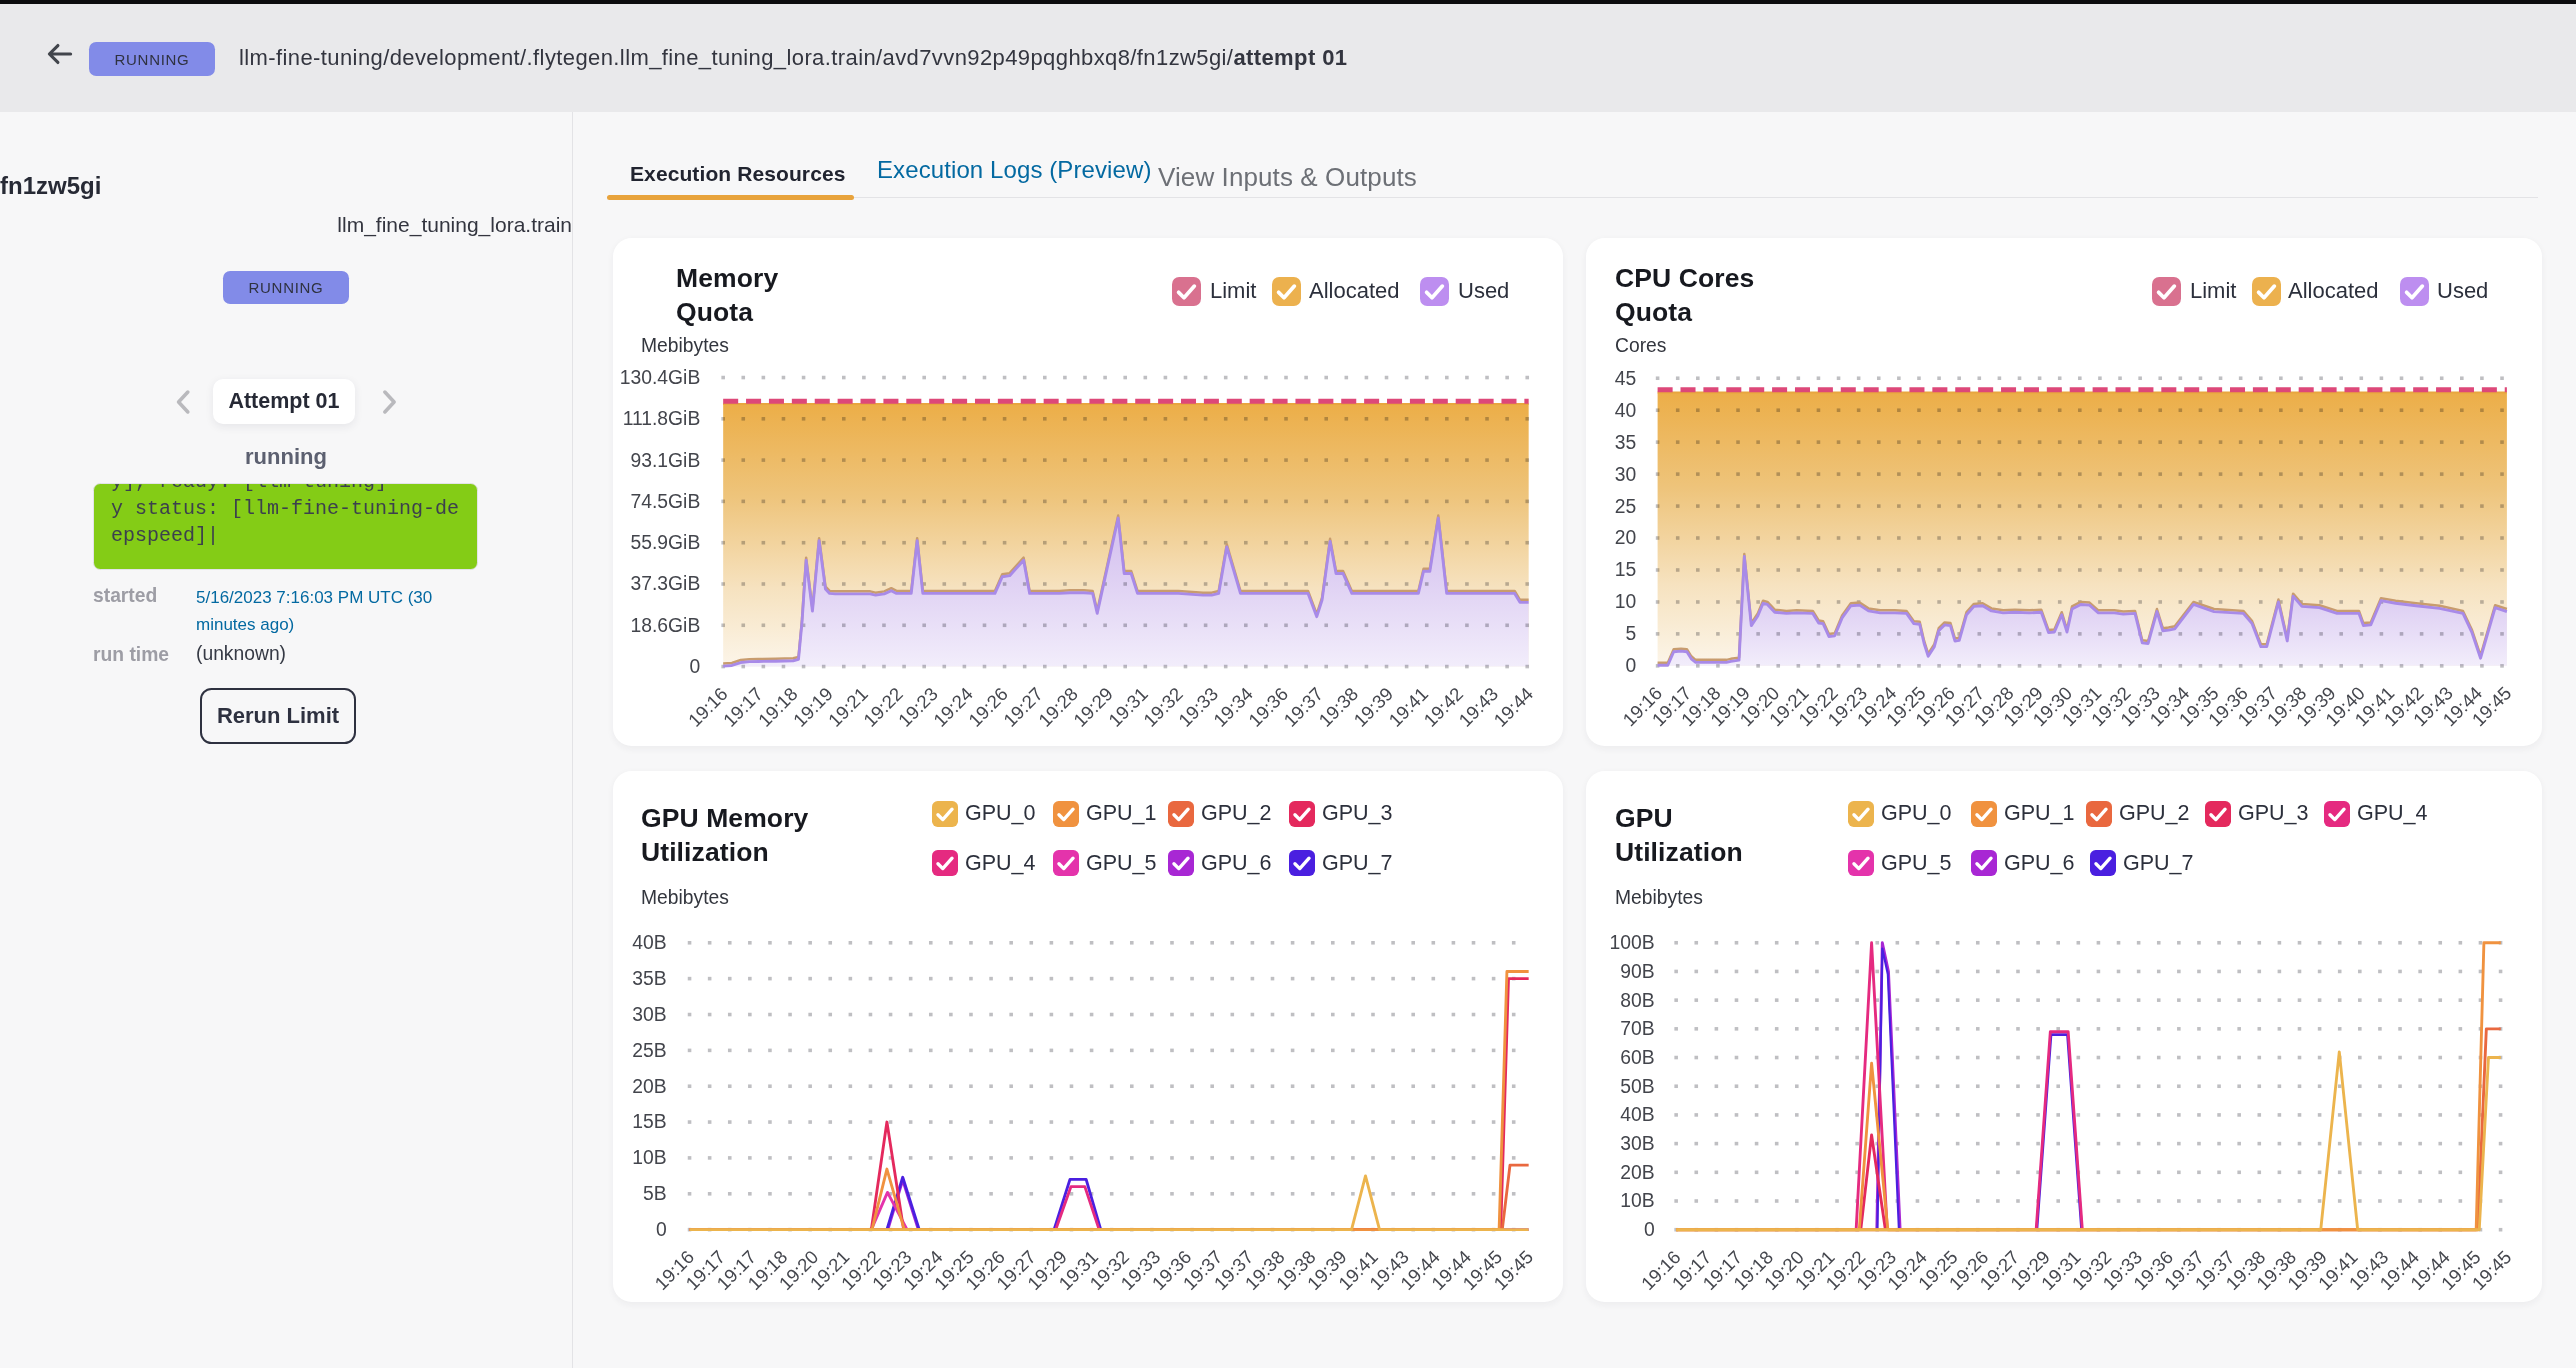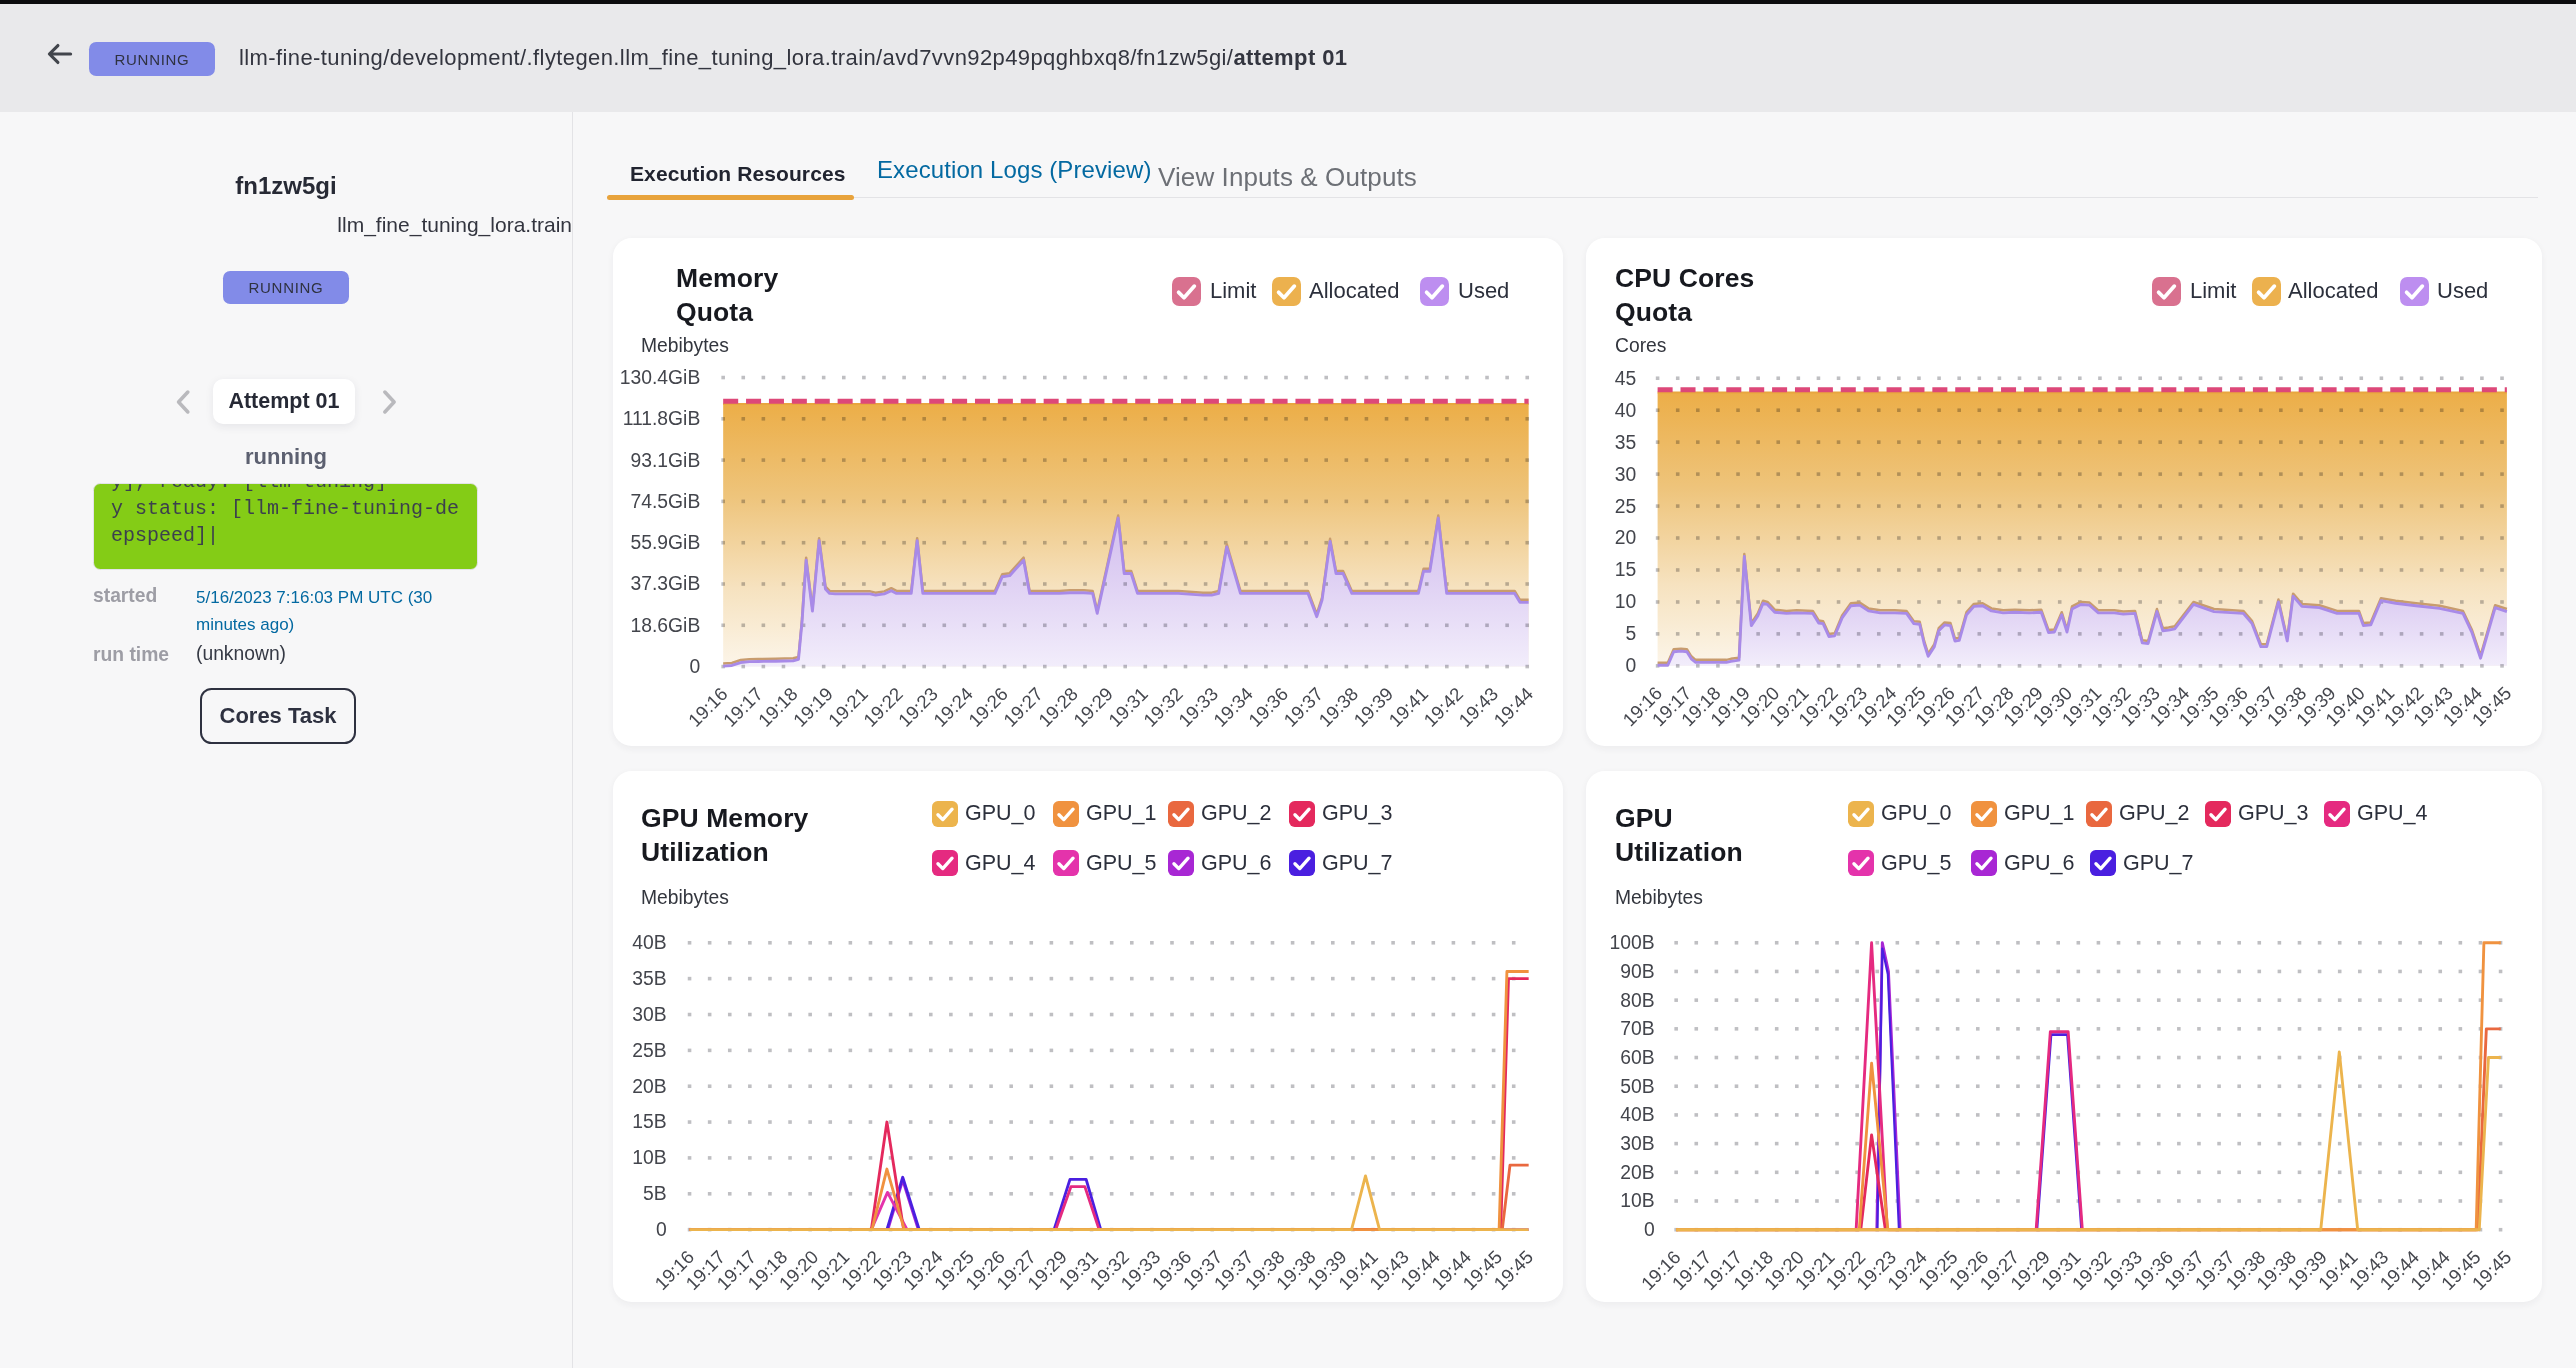--- a/index.html
+++ b/index.html
@@ -10,41 +10,41 @@
 </style></head><body>
 <div class="abs" style="left:0;top:0;width:2576px;height:4.3px;background:#0c0c0e"></div>
 <div class="abs" style="left:0;top:4.3px;width:2576px;height:108px;background:#e9e9eb"></div>
 <svg class="abs" style="left:47px;top:42px" width="26" height="24" viewBox="0 0 36 34">
 <path d="M33 17 L4 17 M15 5 L3 17 L15 29" fill="none" stroke="#42454c" stroke-width="4.5" stroke-linecap="round" stroke-linejoin="round"></path>
   </svg>
 <div class="abs" style="left:89px;top:42px;width:126px;height:34px;background:#828be8;border-radius:7.2px;display:flex;align-items:center;justify-content:center;font-size:15px;color:#2f3240;letter-spacing:0.7px">RUNNING</div>
 <div class="abs" style="left:239px;top:4.3px;height:108px;display:flex;align-items:center;font-size:22px;color:#33353f;letter-spacing:0.4px">
 llm-fine-tuning/development/.flytegen.llm_fine_tuning_lora.train/avd7vvn92p49pqghbxq8/fn1zw5gi/<b>attempt&nbsp;01</b></div>
 <div class="abs" style="left:572px;top:112px;width:1.4px;height:1256px;background:#e3e3e6"></div>
-<div class="abs" style="left:0;top:172px;width:572px;text-align:center;font-size:24px;font-weight:bold;color:#272a35">fn1zw5gi</div>
+<div class="abs" style="left:0;top:172px;width:572px;font-size:24px;font-weight:bold;color:#272a35">fn1zw5gi</div>
 <div class="abs" style="left:0;top:213px;width:572px;text-align:right;font-size:21px;color:#33353f">llm_fine_tuning_lora.train</div>
 <div class="abs" style="left:223px;top:271px;width:126px;height:33px;background:#828be8;border-radius:7.2px;display:flex;align-items:center;justify-content:center;font-size:15px;color:#2f3240;letter-spacing:0.7px">RUNNING</div>
 <svg class="abs" style="left:175px;top:389px" width="15.7" height="26" viewBox="0 0 22 36">
     <path d="M18 4 L5 18 L18 32" fill="none" stroke="#b9b9bd" stroke-width="5" stroke-linecap="round" stroke-linejoin="round"></path>
   </svg>
 <svg class="abs" style="left:382px;top:389px" width="15.7" height="26" viewBox="0 0 22 36">
     <path d="M4 4 L17 18 L4 32" fill="none" stroke="#b9b9bd" stroke-width="5" stroke-linecap="round" stroke-linejoin="round"></path>
   </svg>
 <div class="abs" style="left:213px;top:379px;width:142px;height:45px;background:#fff;border-radius:10px;box-shadow:0 2.9px 8.6px rgba(40,40,70,0.08);display:flex;align-items:center;justify-content:center;font-size:21.5px;font-weight:bold;color:#262935">Attempt 01</div>
 <div class="abs" style="left:0;top:444px;width:572px;text-align:center;font-size:22px;font-weight:600;color:#5c6070">running</div>
 <div class="abs" style="left:93px;top:483px;width:385px;height:87px;background:#84cc16;border:1.4px solid #e3e3e8;border-radius:7.2px;overflow:hidden">
 <div style="position:absolute;left:17px;top:-15.7px;font-family:'Liberation Mono',monospace;font-size:20px;line-height:27px;color:#3c404d;white-space:pre">y], ready: [llm-tuning]
 y status: [llm-fine-tuning-de
 epspeed]|</div>
   </div>
 <div class="abs" style="left:93px;top:585px;font-size:19.3px;font-weight:600;color:#9d9da5">started</div>
 <div class="abs" style="left:196px;top:584px;width:286px;font-size:17px;line-height:27px;color:#0369a1">5/16/2023 7:16:03 PM UTC (30 minutes ago)</div>
 <div class="abs" style="left:93px;top:644px;font-size:19.3px;font-weight:600;color:#9d9da5">run time</div>
 <div class="abs" style="left:196px;top:643px;font-size:19.3px;color:#363a45">(unknown)</div>
-<div class="abs" style="left:200px;top:688px;width:156px;height:56px;border:2.1px solid #2e3140;border-radius:11.4px;display:flex;align-items:center;justify-content:center;font-size:22px;font-weight:bold;color:#2e3140">Cores Task</div>
+<div class="abs" style="left:200px;top:688px;width:156px;height:56px;border:2.1px solid #2e3140;border-radius:11.4px;display:flex;align-items:center;justify-content:center;font-size:22px;font-weight:bold;color:#2e3140">Rerun Limit</div>
 <div class="abs" style="left:630px;top:162px;font-size:21px;font-weight:600;color:#212430;letter-spacing:0.1px">Execution Resources</div>
 <div class="abs" style="left:877px;top:156px;font-size:24px;color:#0369a1;letter-spacing:0.1px">Execution Logs (Preview)</div>
 <div class="abs" style="left:1158px;top:162px;font-size:26px;color:#6d7076;letter-spacing:0.1px">View Inputs &amp; Outputs</div>
 <div class="abs" style="left:607px;top:197px;width:1931px;height:1.4px;background:#e3e3e6"></div>
 <div class="abs" style="left:607px;top:195px;width:247px;height:5px;background:#e8a33c;border-radius:2.9px"></div>
 <div class="card" style="left:613px;top:238px;width:950px;height:508px"></div>
 <div class="card" style="left:1586px;top:238px;width:956px;height:508px"></div>
 <div class="card" style="left:613px;top:771px;width:950px;height:531px"></div>
 <div class="card" style="left:1586px;top:771px;width:956px;height:531px"></div>
 <div class="abs" style="left:613px;top:238px;width:950px;height:508px">

